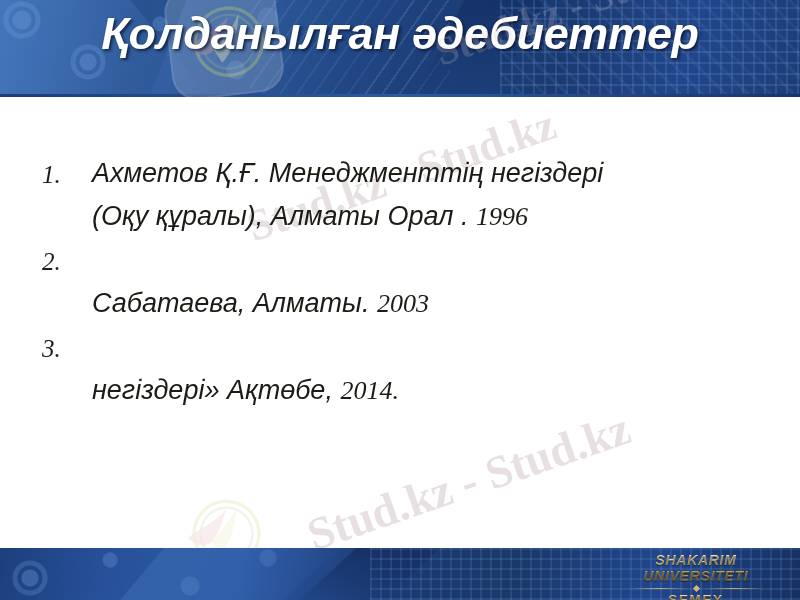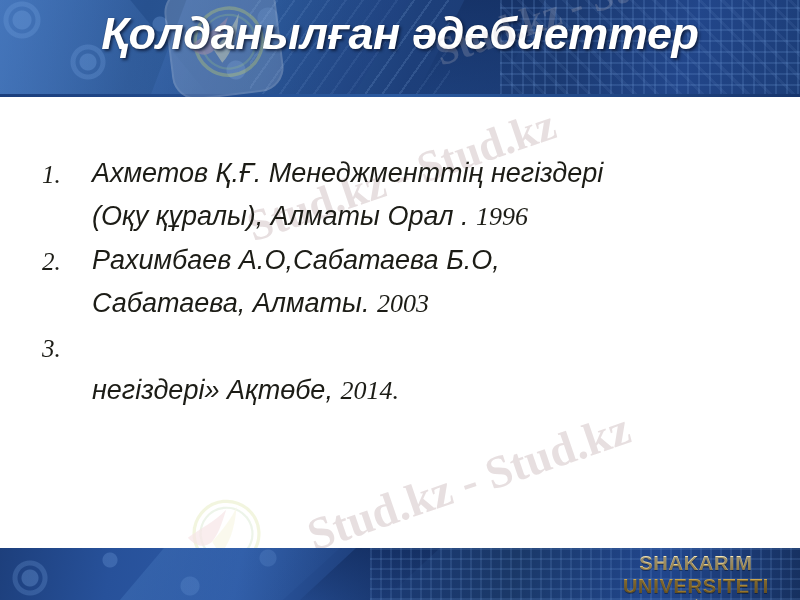--- a/index.html
+++ b/index.html
@@ -186,29 +186,30 @@
 
   
   #footer-logo {
     position: absolute;
     right: 14px; top: 552px;
     width: 180px;
     text-align: center;
     pointer-events: none;
   }
   #footer-logo .univ {
-    font-size: 20px;
+    font-size: 14px;
     font-weight: bold;
     letter-spacing: .7px;
     background: linear-gradient(180deg, #fff6cf 0%, #e6c濃 0%, #d9b55e 40%, #b8923f 70%, #8d6c28 100%);
     background: linear-gradient(180deg, #fdf3cb 0%, #e4c473 38%, #c29c45 66%, #8e6d27 100%);
     -webkit-background-clip: text;
     background-clip: text;
     color: transparent;
     text-shadow: 0 1px 0 rgba(0,0,0,.35);
+    font-style: italic;
   }
   #footer-logo .rule {
     display: flex;
     align-items: center;
     justify-content: center;
     gap: 5px;
     margin: 2px 0 1px 0;
   }
   #footer-logo .rule .bar {
     height: 1px;
@@ -263,21 +264,21 @@
   <div class="wm" id="wm2">Stud.kz - Stud.kz</div>
   <div class="wm" id="wm3">Stud.kz</div>
 
   <div id="body-area">
     <ol class="ref-list">
       <li>
         <span>Ахметов Қ.Ғ.  Менеджменттің негіздері</span><br>
         <span>(Оқу құралы), Алматы Орал . </span><span class="yr">1996</span>
       </li>
       <li>
-        <span>Рахимбаев А.О,Сабатаева Б.О,</span><br>
+        <br>
         <span>Сабатаева, Алматы. </span><span class="yr">2003</span>
       </li>
       <li>
         <br>
         <span>негіздері» Ақтөбе, </span><span class="yr">2014.</span>
       </li>
     </ol>
   </div>
 
   <div class="bird-mark" id="bird-bottom">

